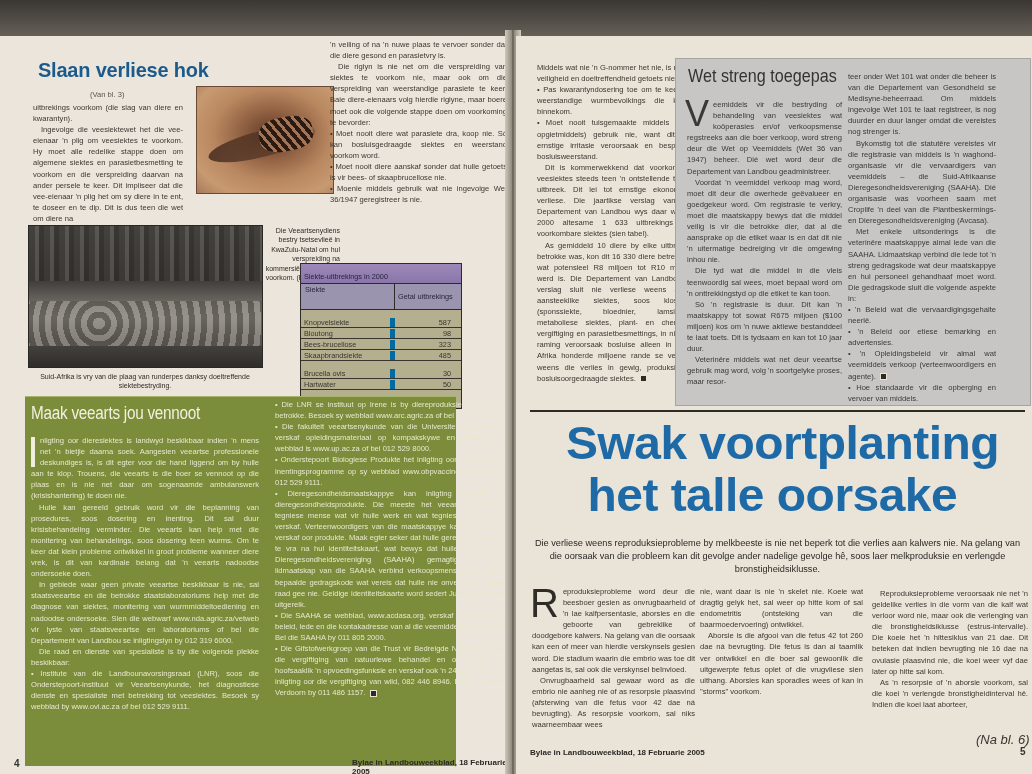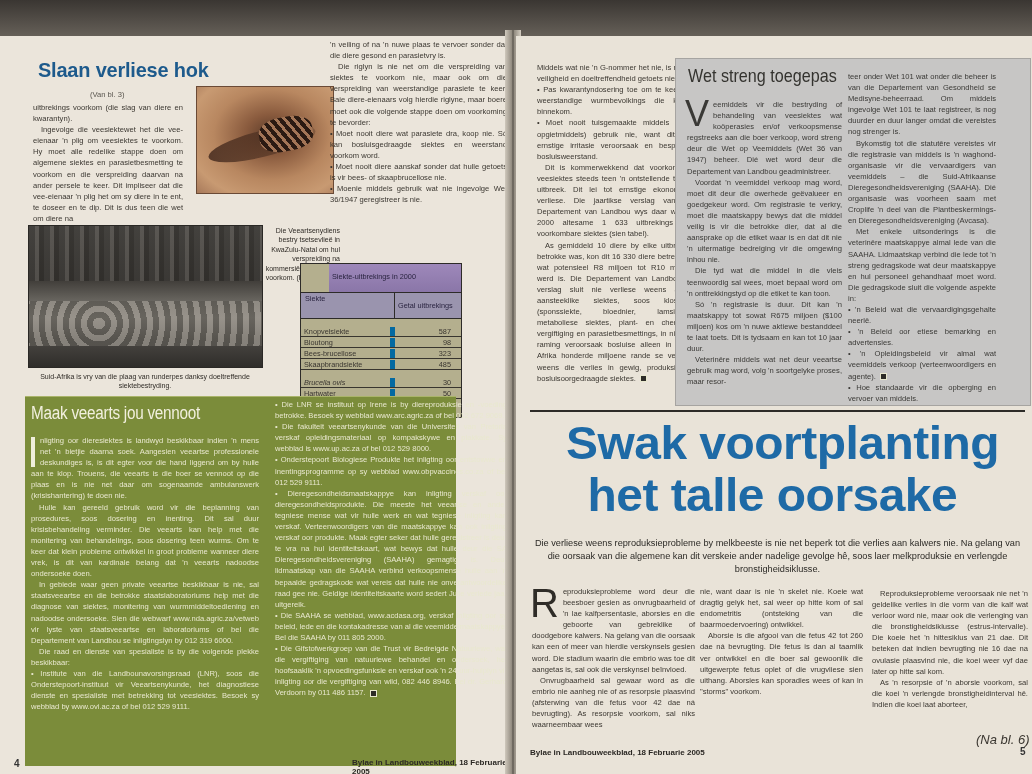--- a/index.html
+++ b/index.html
@@ -28,30 +28,30 @@
   .fly-photo .body { position: absolute; left: 62px; top: 30px; width: 54px; height: 34px; background: repeating-linear-gradient(60deg,#2b1a12 0 4px,#a37556 4px 7px); border-radius: 40%; transform: rotate(-10deg); }
   .fly-caption { position: absolute; left: 262px; top: 190px; width: 78px; font-size: 7px; line-height: 9.4px; color: #2f2b26; text-align: right; }
   .col-l2 { position: absolute; left: 330px; top: 3px; width: 177px; }
 
   .cattle-photo { position: absolute; left: 28px; top: 189px; width: 235px; height: 143px; background: linear-gradient(#7a7670 0%, #55524d 22%, #3f3c38 38%, #6d6a64 55%, #8c8780 65%, #4a4743 80%, #2f2d2a 100%); border: 1px solid #2a2825; overflow: hidden; }
   .cattle-photo .trees { position: absolute; left: 0; top: 0; width: 100%; height: 55px; background: repeating-linear-gradient(90deg,#3a3835 0 6px,#55524e 6px 10px,#2e2c29 10px 15px); opacity: .85; }
   .cattle-photo .herd { position: absolute; left: 0; top: 75px; width: 100%; height: 45px; background: repeating-radial-gradient(circle at 30% 50%, #9b968e 0 6px, #5b5852 6px 12px); opacity: .75; }
   .cattle-caption { position: absolute; left: 25px; top: 336px; width: 240px; font-size: 7px; line-height: 9px; color: #2f2b26; text-align: center; }
 
   .table-box { position: absolute; left: 300px; top: 227px; width: 162px; border: 1px solid #2d2b28; background: #b4af8e; font-size: 7.3px; }
-  .table-box .tcap { background: linear-gradient(#9e88ba,#8a76a8); color: #2a2440; padding: 8px 3px 11px; margin-left: 28px; }
+  .table-box .tcap { background: linear-gradient(#9e88ba,#8a76a8); color: #2a2440; padding: 8px 3px 2px; }
   .table-box .thead { display: flex; background: #9a94ae; border-top: 1px solid #2d2b28; border-bottom: 1px solid #2d2b28; color: #2a2440; }
   .table-box .thead span:first-child { flex: 1; padding: 1px 4px; border-right: 1px solid #2d2b28; }
   .table-box .thead span:last-child { width: 66px; padding: 8px 3px; }
   .table-box .row { display: flex; border-bottom: 1px solid #38352f; color: #3a3630; align-items: flex-end; }
   .table-box .row span:first-child { flex: 1; padding: 0 3px; border-right: 5px solid #0369a1; }
   .table-box .row span:last-child { width: 66px; text-align: right; padding: 0 10px 0 3px; }
   .table-box .row.tall { height: 18px; }
   .table-box .row.short { height: 11px; }
-  .table-box .row.italic span:first-child { font-style: italic; }
+  .table-box .row.italic span:first-child { }
   .table-box .row:last-child { border-bottom: none; }
 
   .green-box { position: absolute; left: 25px; top: 360px; width: 431px; height: 370px; background: #7b8c3a; border-top: 1px solid #aab46a; }
   .green-title { position: absolute; left: 6px; top: 6px; font-size: 18px; color: #f2f0de; font-family: "Liberation Sans", sans-serif; transform: scaleX(0.85); transform-origin: left; letter-spacing: -0.3px; }
   .green-box .txt { color: #e9e8cf; }
   .green-col1 { position: absolute; left: 6px; top: 38px; width: 228px; }
   .green-col2 { position: absolute; left: 250px; top: 2px; width: 232px; }
   .dropcap-I { float: left; width: 4px; height: 30px; margin: 2px 5px 0 0; background: #f0efdc; }
   .endmark { display: inline-block; width: 7px; height: 7px; background: #2d2b27; border: 1px solid #e9e8cf; vertical-align: middle; margin-left: 4px; }
   .pagenum-left { position: absolute; left: 14px; top: 722px; font-size: 10px; font-weight: 700; color: #333; }
@@ -203,21 +203,21 @@
       <p class="bullet">• Hoe standaarde vir die opberging en vervoer van middels.</p>
     </div>
   </div>
 
   <div class="rule-top"></div>
 
   <div class="headline">
     <span class="l1">Swak voortplanting</span>
     <span class="l2">het talle oorsake</span>
   </div>
-  <div class="standfirst">Die verliese weens reproduksieprobleme by melkbeeste is nie net beperk tot die verlies aan kalwers nie. Na gelang van die oorsaak van die algemene kan dit verskeie ander nadelige gevolge hê, soos laer melkproduksie en verlengde bronstigheidsiklusse.</div>
+  <div class="standfirst">Die verliese weens reproduksieprobleme by melkbeeste is nie net beperk tot die verlies aan kalwers nie. Na gelang van die oorsaak van die probleem kan dit gevolge ander nadelige gevolge hê, soos laer melkproduksie en verlengde bronstigheidsiklusse.</div>
 
   <div class="col-r2 txt">
     <p class="noindent"><span class="dropcap-R">R</span><span>eproduksieprobleme word deur die beesboer gesien as onvrugbaarheid of 'n lae kalfpersentasie, aborsies en die geboorte van gebreklike of doodgebore kalwers. Na gelang van die oorsaak kan een of meer van hierdie verskynsels gesien word. Die stadium waarin die embrio was toe dit aangetas is, sal ook die verskynsel beïnvloed.</span></p>
     <p>Onvrugbaarheid sal gewaar word as die embrio nie aanheg nie of as resorpsie plaasvind (afsterwing van die fetus voor 42 dae ná bevrugting). As resorpsie voorkom, sal niks waarneembaar wees</p>
   </div>
   <div class="col-r3 txt">
     <p class="noindent">nie, want daar is nie 'n skelet nie. Koeie wat dragtig gelyk het, sal weer op hitte kom of sal endometritis (ontsteking van die baarmoedervoering) ontwikkel.</p>
     <p>Aborsie is die afgooi van die fetus 42 tot 260 dae ná bevrugting. Die fetus is dan al taamlik ver ontwikkel en die boer sal gewoonlik die uitgewerpte fetus oplet of die vrugvliese sien uithang. Aborsies kan sporadies wees of kan in "storms" voorkom.</p>
   </div>
   <div class="col-r4 txt">

